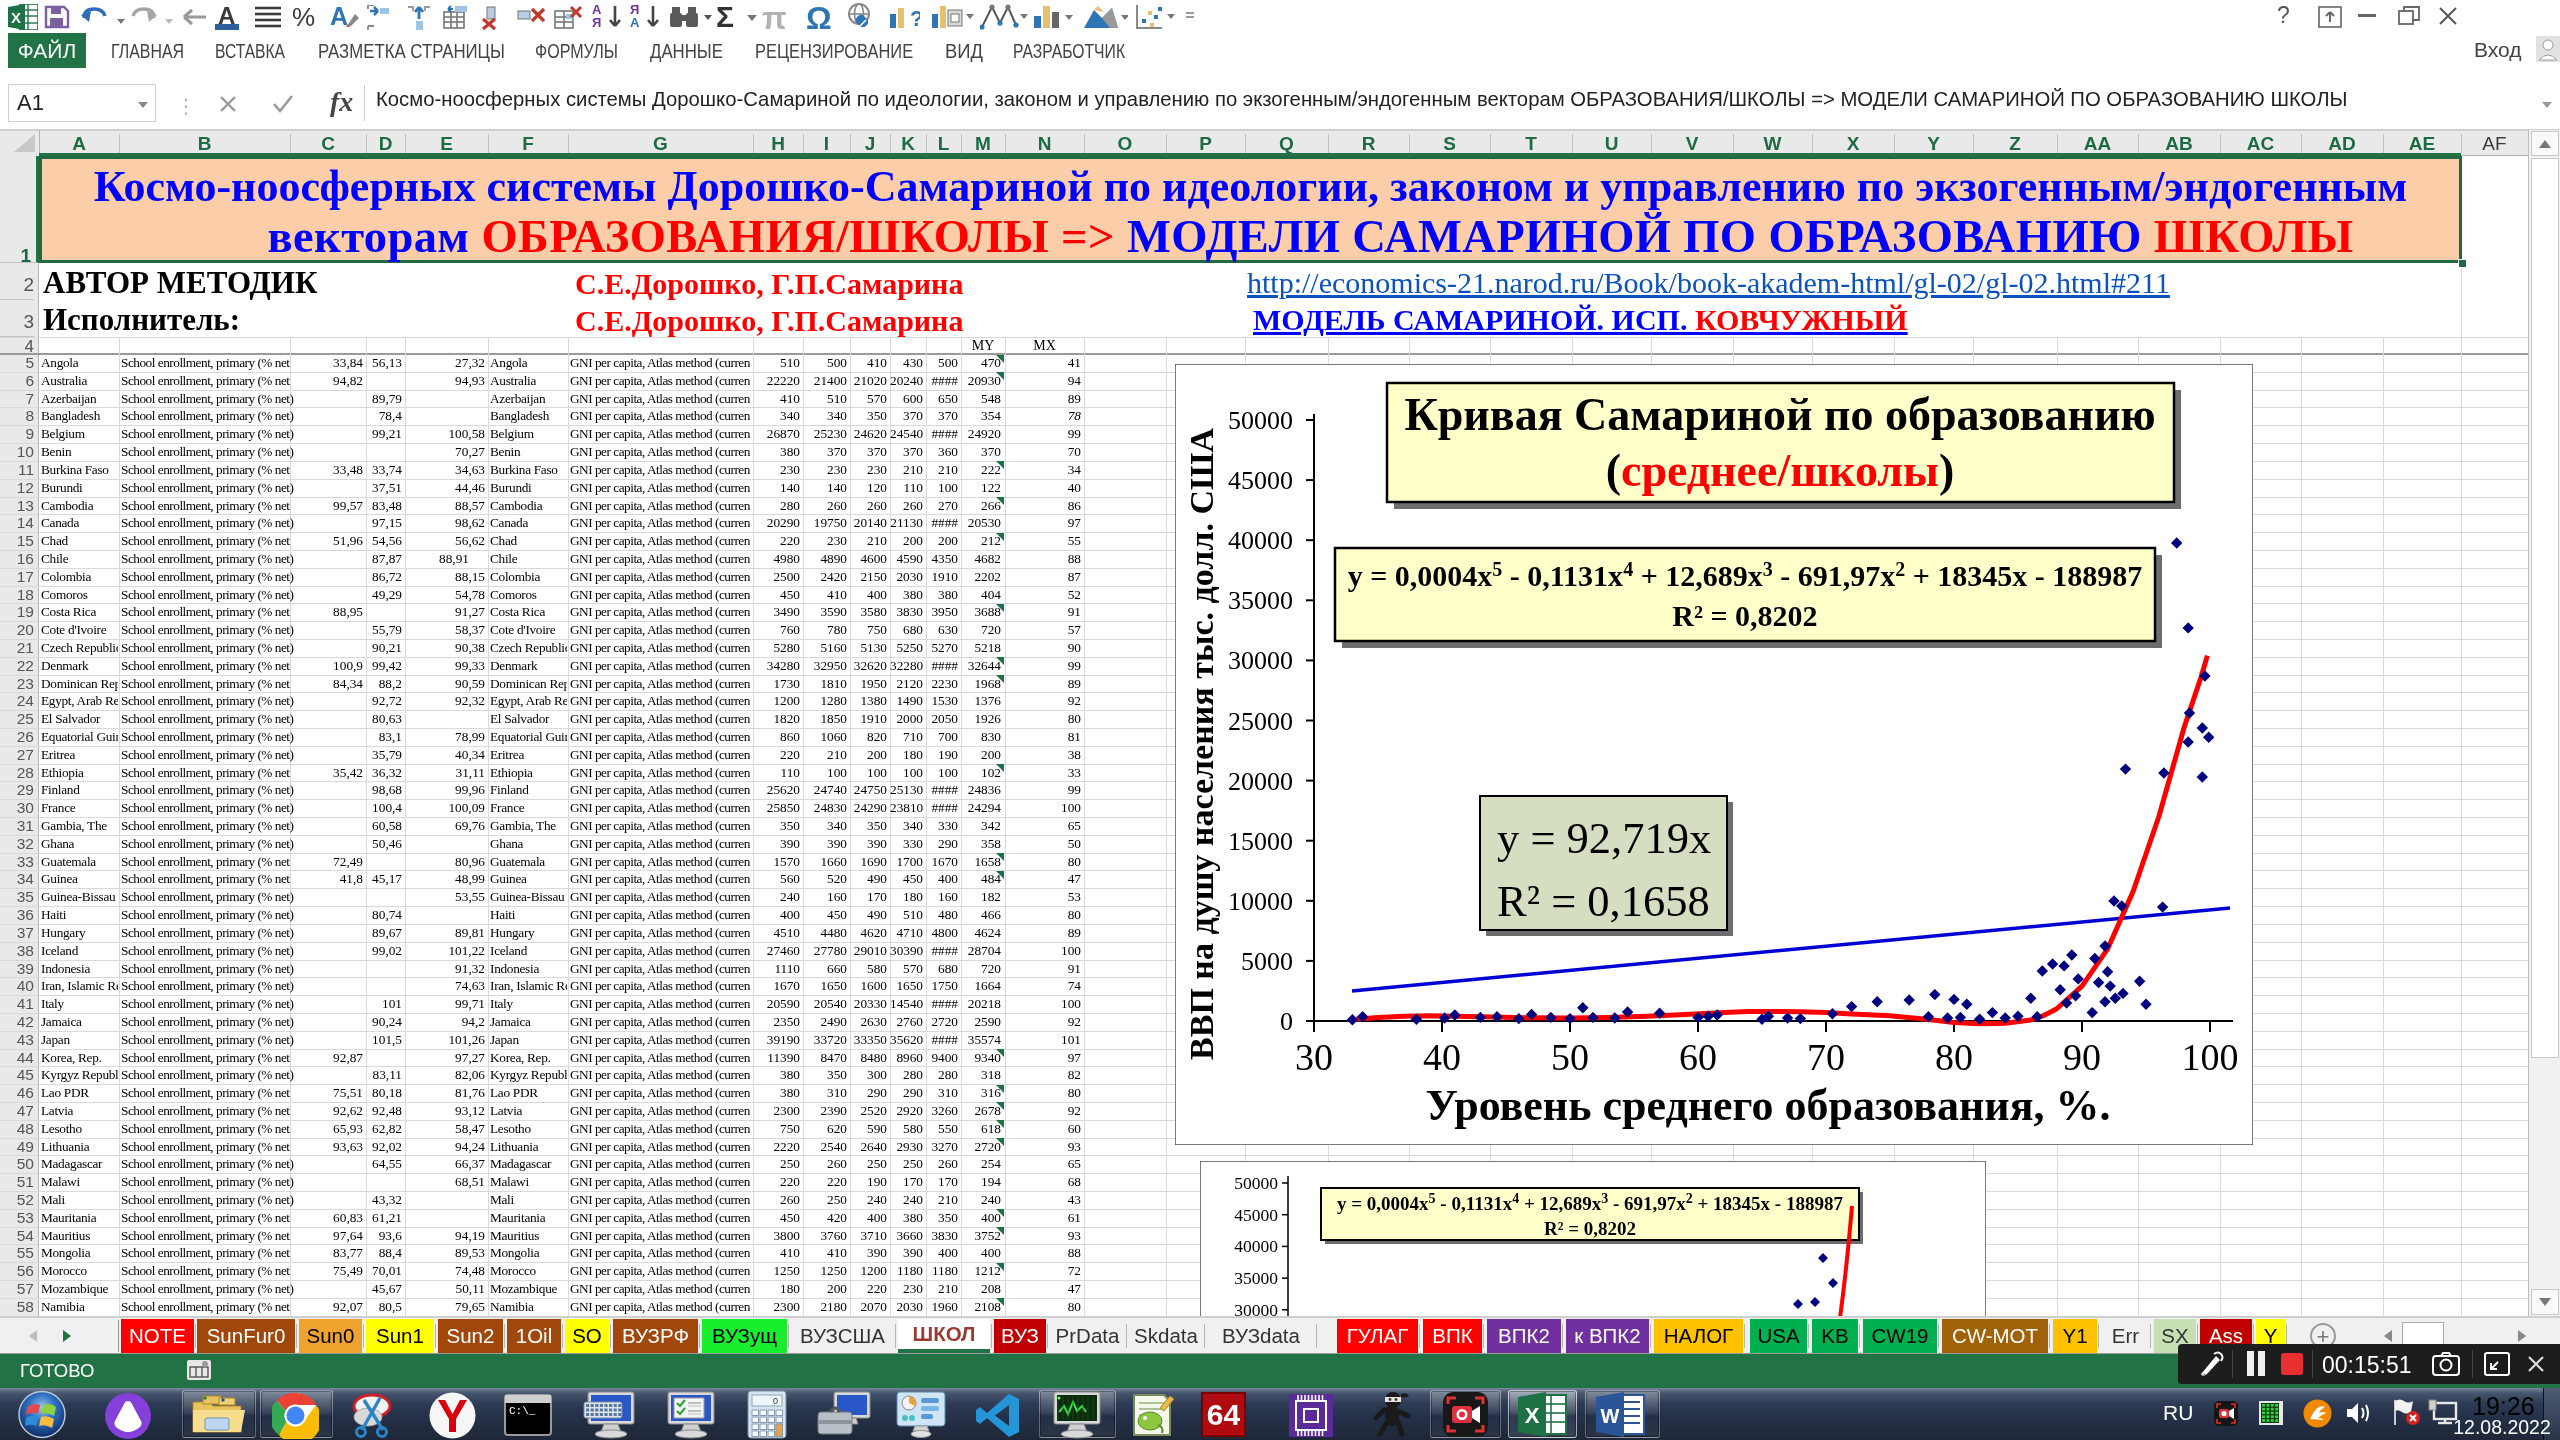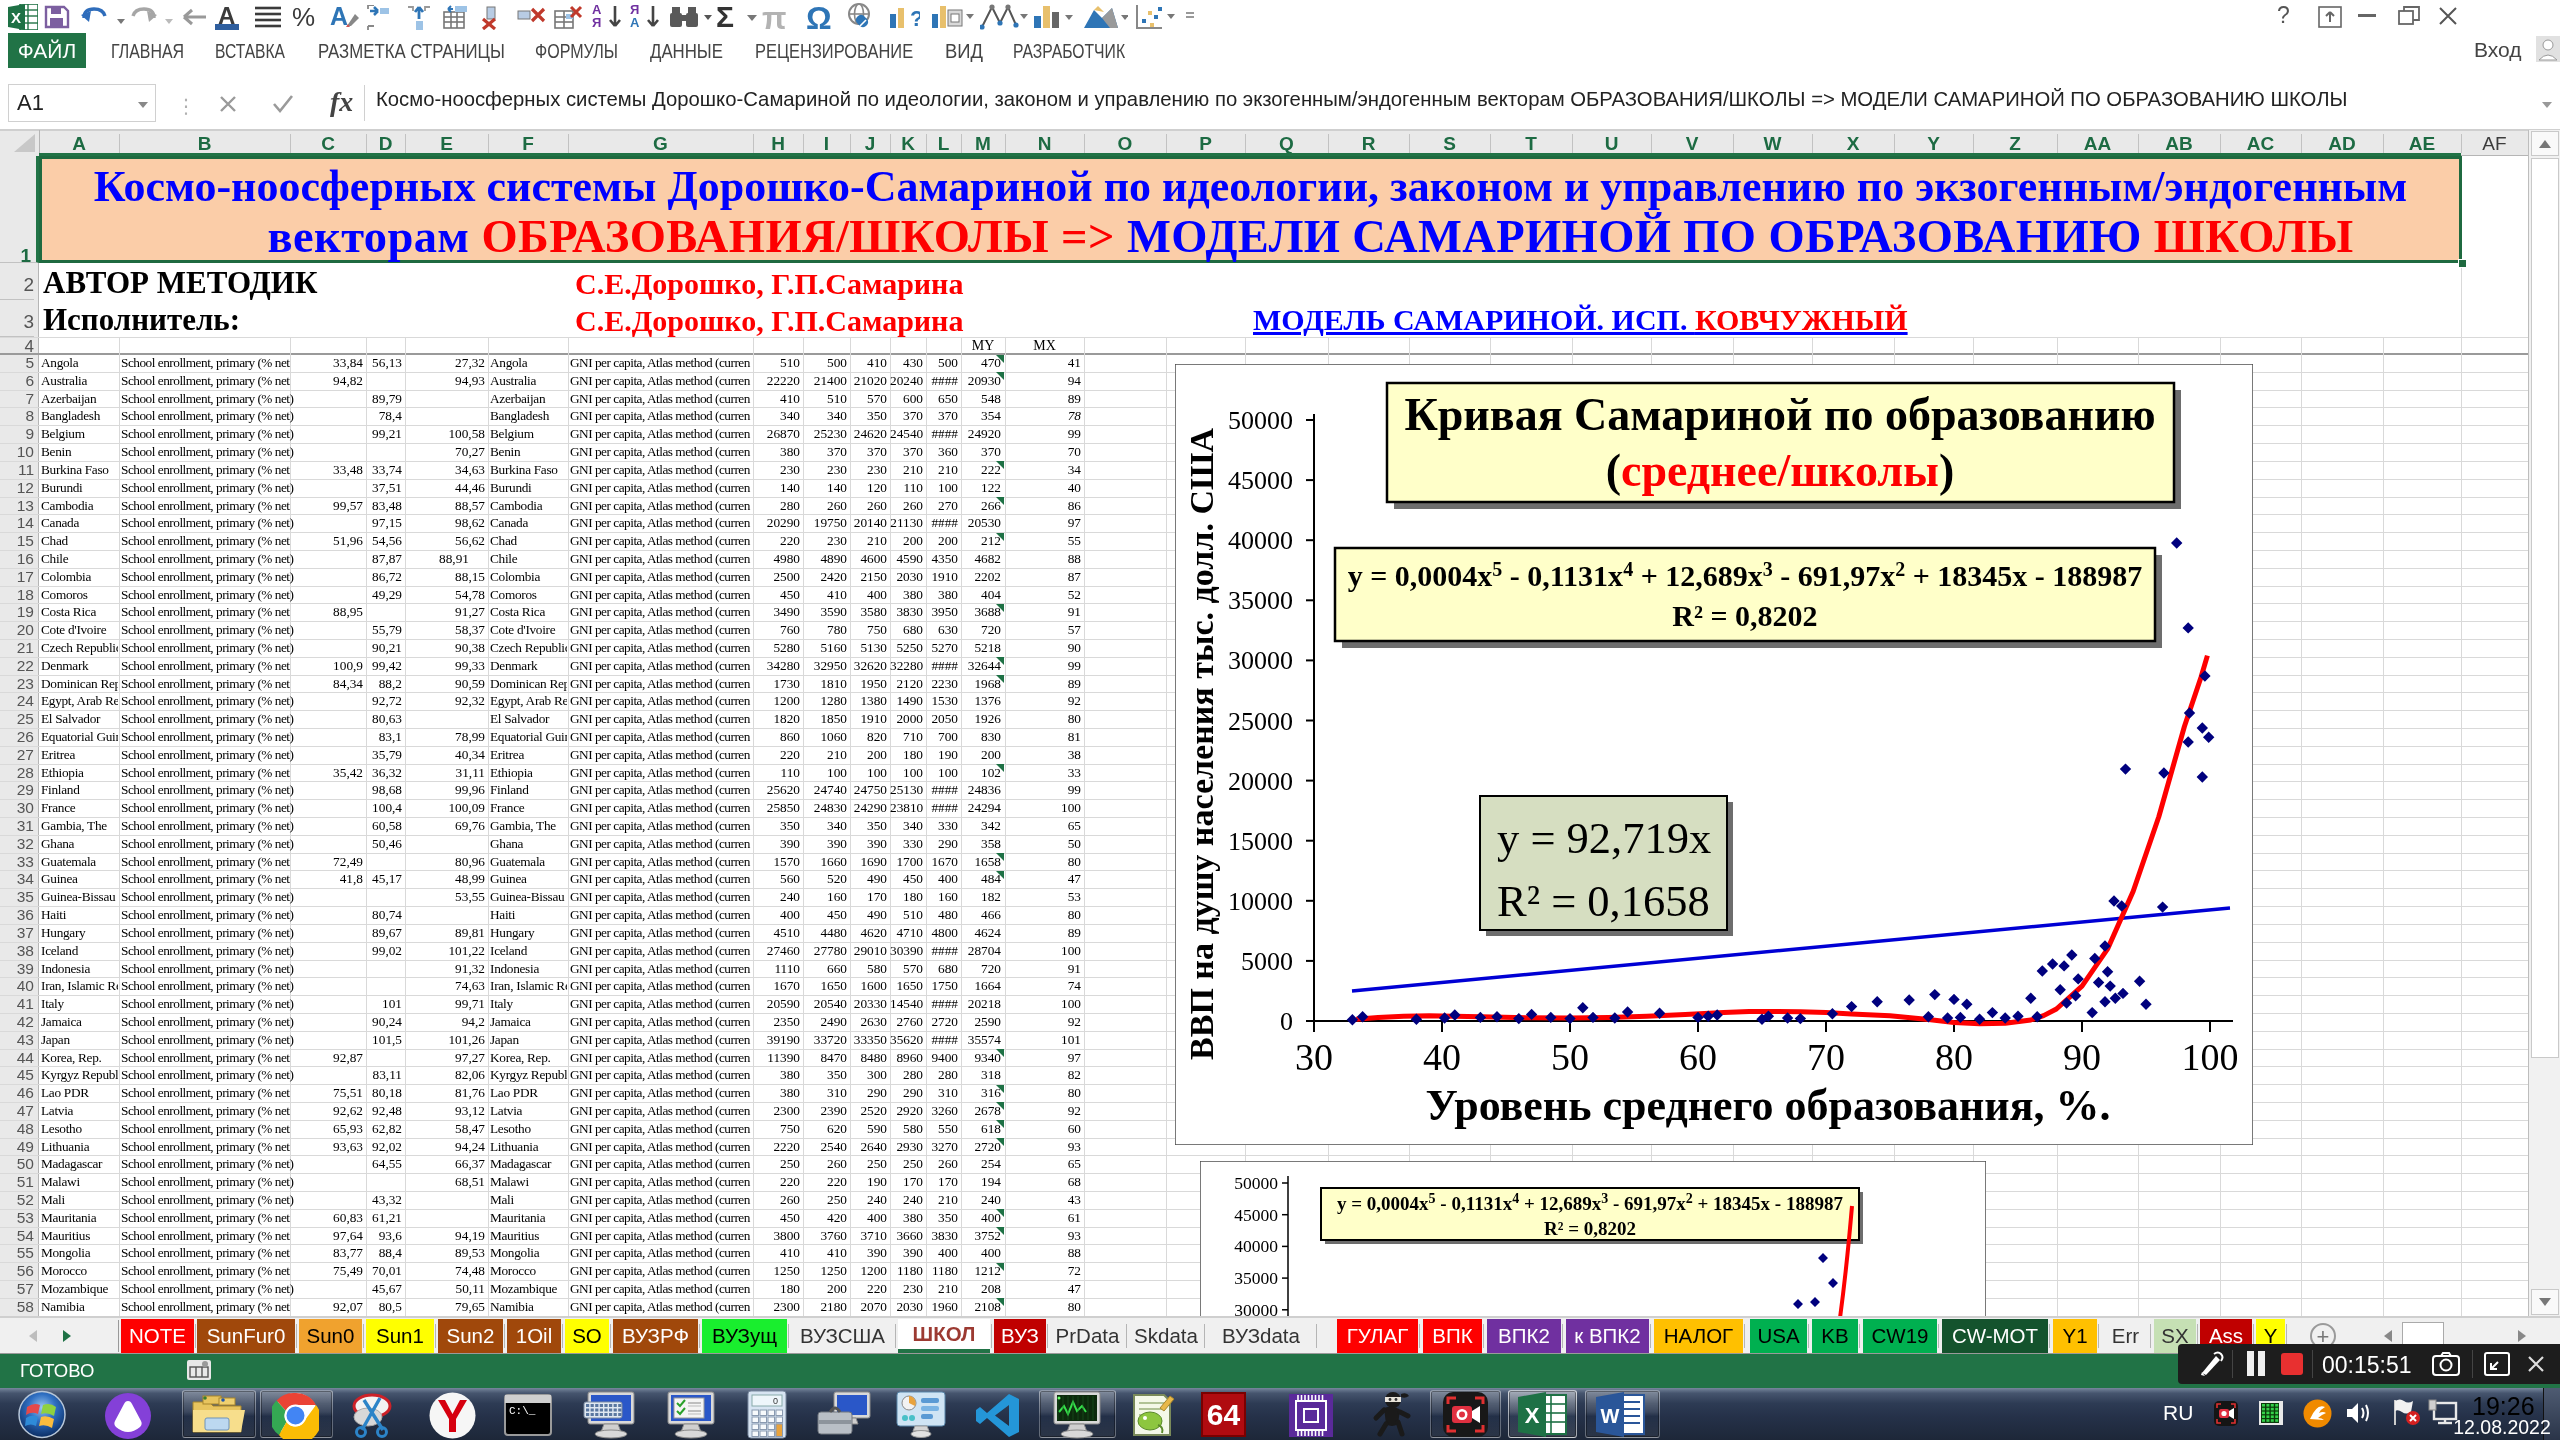--- a/index.html
+++ b/index.html
@@ -434,20 +434,21 @@
 <div class="abs" style="left:2461px;top:263px;width:1px;height:74px;background:#d9d9d9;"></div>
 <div class="abs ser" style="left:39px;top:156px;width:2423px;height:107px;background:#fbcda8;
 border:3px solid #1f6a40;text-align:center;font-weight:bold;font-size:44px;line-height:50px;color:#0000fe;padding-top:3px;">
 Космо-ноосферных системы Дорошко-Самариной по идеологии, законом и управлению по экзогенным/эндогенным<br>
 <span style="display:block;font-size:46.5px;letter-spacing:0.4px;transform:translateX(60px);">векторам <span style="color:#fe0000">ОБРАЗОВАНИЯ/ШКОЛЫ =&gt;</span> МОДЕЛИ САМАРИНОЙ ПО ОБРАЗОВАНИЮ <span style="color:#fe0000">ШКОЛЫ</span></span></div>
 <div class="abs" style="left:2458px;top:259px;width:9px;height:9px;background:#1f6a40;border:1px solid #fff;"></div>
 <div class="abs ser" style="left:43px;top:265px;font-size:31px;font-weight:bold;color:#000;">АВТОР МЕТОДИК</div>
 <div class="abs ser" style="left:43px;top:302px;font-size:31px;font-weight:bold;color:#000;">Исполнитель:</div>
 <div class="abs ser" style="left:575px;top:267px;font-size:30px;font-weight:bold;color:#fe0000;">С.Е.Дорошко, Г.П.Самарина</div>
 <div class="abs ser" style="left:575px;top:304px;font-size:30px;font-weight:bold;color:#fe0000;">С.Е.Дорошко, Г.П.Самарина</div>
+<div class="abs ser" style="left:1247px;top:266px;font-size:30px;color:#0a52bf;text-decoration:underline;">http://economics-21.narod.ru/Book/book-akadem-html/gl-02/gl-02.html#211</div>
 <div class="abs ser" style="left:1253px;top:303px;font-size:30px;font-weight:bold;"><span style="color:#0000fe;text-decoration:underline;">МОДЕЛЬ САМАРИНОЙ. ИСП. <span style="color:#fe0000">КОВЧУЖНЫЙ</span></span></div>
 <div class="abs ser" style="left:961px;top:338px;width:44px;text-align:center;font-size:14px;color:#000;">MY</div>
 <div class="abs ser" style="left:1005px;top:338px;width:79px;text-align:center;font-size:14px;color:#000;">MX</div>
 <div class="abs ser" style="left:41px;top:354.0px;width:77px;height:17.81px;line-height:17.81px;font-size:13.3px;white-space:nowrap;overflow:hidden;letter-spacing:-0.3px;">Angola</div>
     <div class="abs ser" style="left:121px;top:354.0px;width:171px;height:17.81px;line-height:17.81px;font-size:13.3px;white-space:nowrap;overflow:hidden;letter-spacing:-0.5px;">School enrollment, primary (% net</div>
     <div class="abs ser" style="left:290px;top:354.0px;width:73px;height:17.81px;line-height:17.81px;font-size:13.3px;text-align:right;">33,84</div>
     <div class="abs ser" style="left:366px;top:354.0px;width:36px;height:17.81px;line-height:17.81px;font-size:13.3px;text-align:right;">56,13</div>
     <div class="abs ser" style="left:405px;top:354.0px;width:80px;height:17.81px;line-height:17.81px;font-size:13.3px;text-align:right;">27,32</div>
     <div class="abs ser" style="left:490px;top:354.0px;width:77px;height:17.81px;line-height:17.81px;font-size:13.3px;white-space:nowrap;overflow:hidden;letter-spacing:-0.3px;">Angola</div>
     <div class="abs ser" style="left:570px;top:354.0px;width:182px;height:17.81px;line-height:17.81px;font-size:13.3px;white-space:nowrap;overflow:hidden;letter-spacing:-0.5px;">GNI per capita, Atlas method (curren</div>
@@ -1349,21 +1350,21 @@
 <div class="abs" style="left:1566px;top:1319px;width:83px;height:34px;font-size:20.5px;color:#fff;text-align:center;line-height:34px;background:#7030a0;">к ВПК2</div>
 <div class="abs" style="left:1650px;top:1324px;width:1px;height:24px;background:#b5b5b5;"></div>
 <div class="abs" style="left:1654px;top:1319px;width:89px;height:34px;font-size:20.5px;color:#000;text-align:center;line-height:34px;background:#ffc000;">НАЛОГ</div>
 <div class="abs" style="left:1744px;top:1324px;width:1px;height:24px;background:#b5b5b5;"></div>
 <div class="abs" style="left:1750px;top:1319px;width:57px;height:34px;font-size:20.5px;color:#000;text-align:center;line-height:34px;background:#00b050;">USA</div>
 <div class="abs" style="left:1808px;top:1324px;width:1px;height:24px;background:#b5b5b5;"></div>
 <div class="abs" style="left:1812px;top:1319px;width:46px;height:34px;font-size:20.5px;color:#000;text-align:center;line-height:34px;background:#00b050;">KB</div>
 <div class="abs" style="left:1859px;top:1324px;width:1px;height:24px;background:#b5b5b5;"></div>
 <div class="abs" style="left:1863px;top:1319px;width:74px;height:34px;font-size:20.5px;color:#000;text-align:center;line-height:34px;background:#00b050;">CW19</div>
 <div class="abs" style="left:1938px;top:1324px;width:1px;height:24px;background:#b5b5b5;"></div>
-<div class="abs" style="left:1942px;top:1319px;width:106px;height:34px;font-size:20.5px;color:#fff;text-align:center;line-height:34px;background:#14532d;">CW-MOT</div>
+<div class="abs" style="left:1942px;top:1319px;width:106px;height:34px;font-size:20.5px;color:#fff;text-align:center;line-height:34px;background:#a16207;">CW-MOT</div>
 <div class="abs" style="left:2049px;top:1324px;width:1px;height:24px;background:#b5b5b5;"></div>
 <div class="abs" style="left:2053px;top:1319px;width:44px;height:34px;font-size:20.5px;color:#000;text-align:center;line-height:34px;background:#ffc000;">Y1</div>
 <div class="abs" style="left:2098px;top:1324px;width:1px;height:24px;background:#b5b5b5;"></div>
 <div class="abs" style="left:2102px;top:1319px;width:47px;height:34px;font-size:20.5px;color:#333;text-align:center;line-height:34px;">Err</div>
 <div class="abs" style="left:2150px;top:1324px;width:1px;height:24px;background:#b5b5b5;"></div>
 <div class="abs" style="left:2154px;top:1319px;width:42px;height:34px;font-size:20.5px;color:#333;text-align:center;line-height:34px;background:#c6e0b4;">SX</div>
 <div class="abs" style="left:2197px;top:1324px;width:1px;height:24px;background:#b5b5b5;"></div>
 <div class="abs" style="left:2200px;top:1319px;width:52px;height:34px;font-size:20.5px;color:#fff;text-align:center;line-height:34px;background:#c00000;">Ass</div>
 <div class="abs" style="left:2253px;top:1324px;width:1px;height:24px;background:#b5b5b5;"></div>
 <div class="abs" style="left:2256px;top:1319px;width:29px;height:34px;font-size:20.5px;color:#000;text-align:center;line-height:34px;background:#ffff00;">Y</div>

